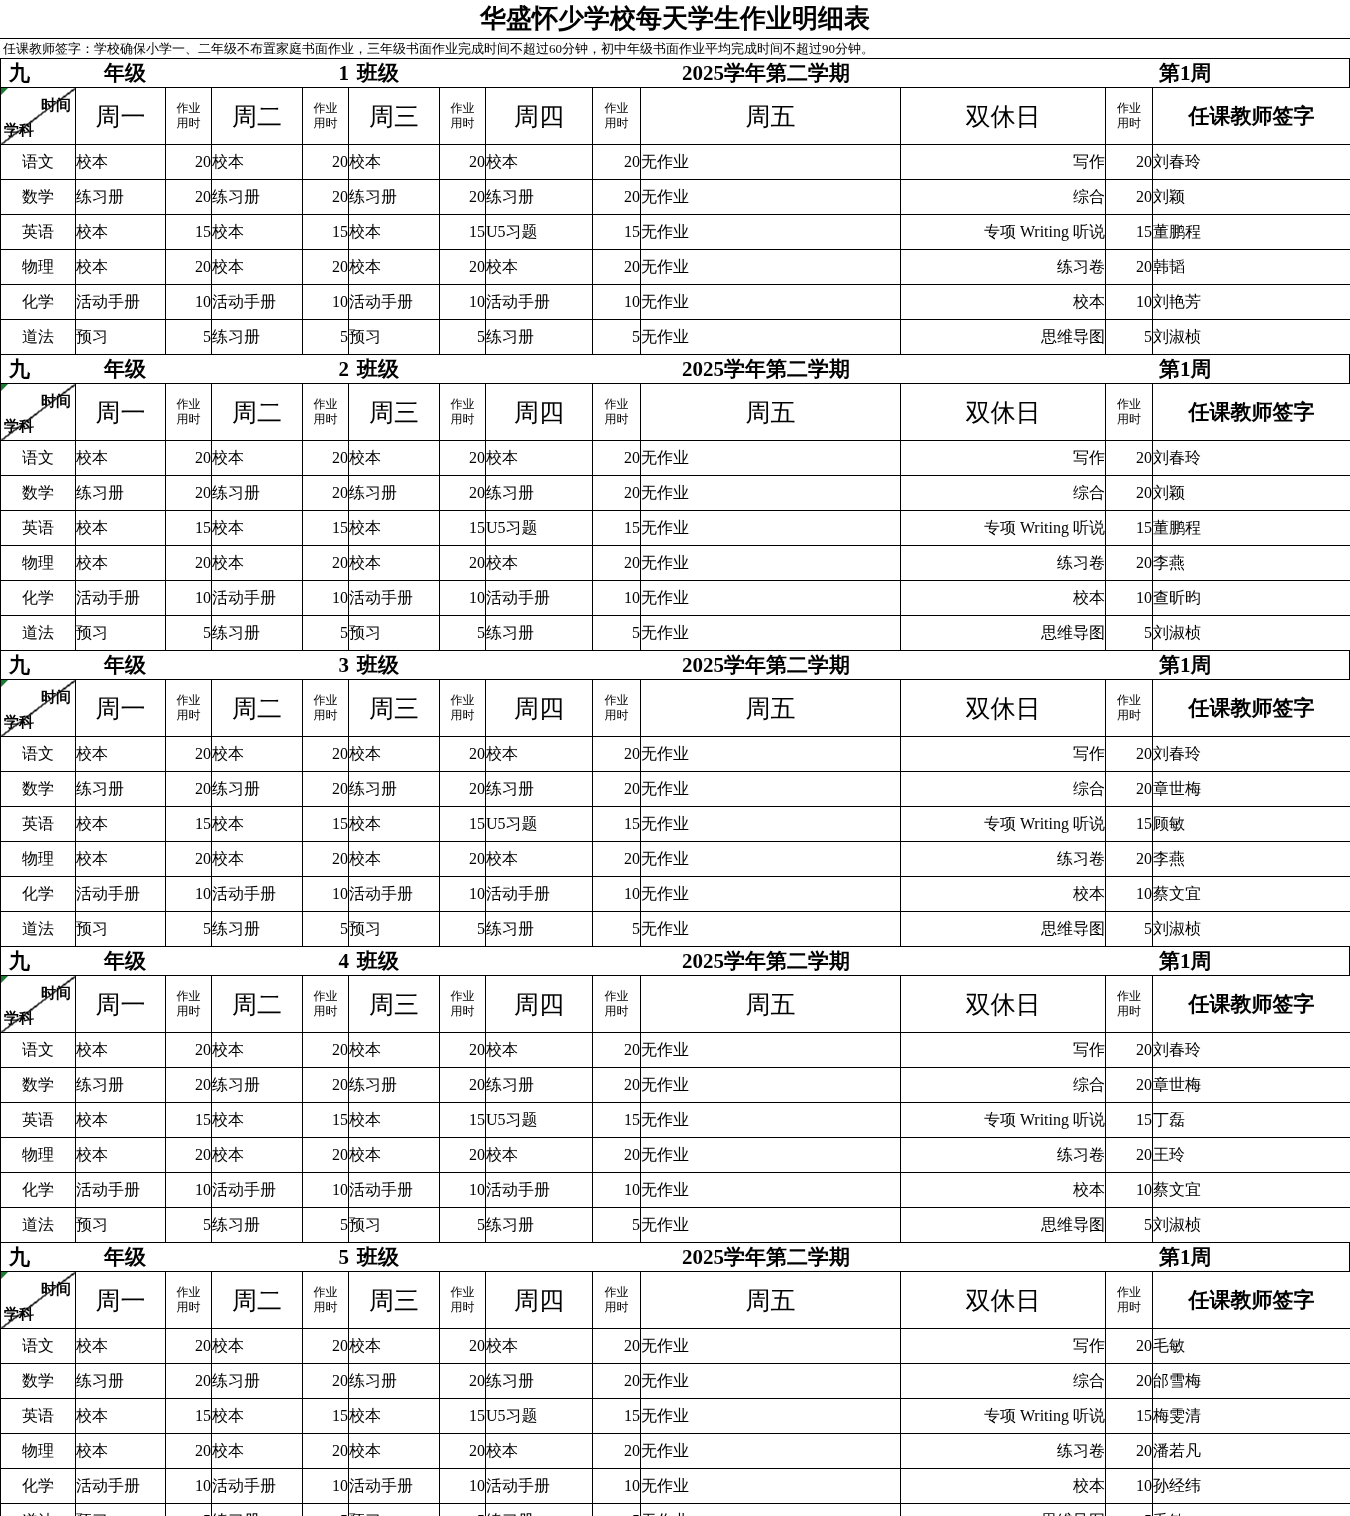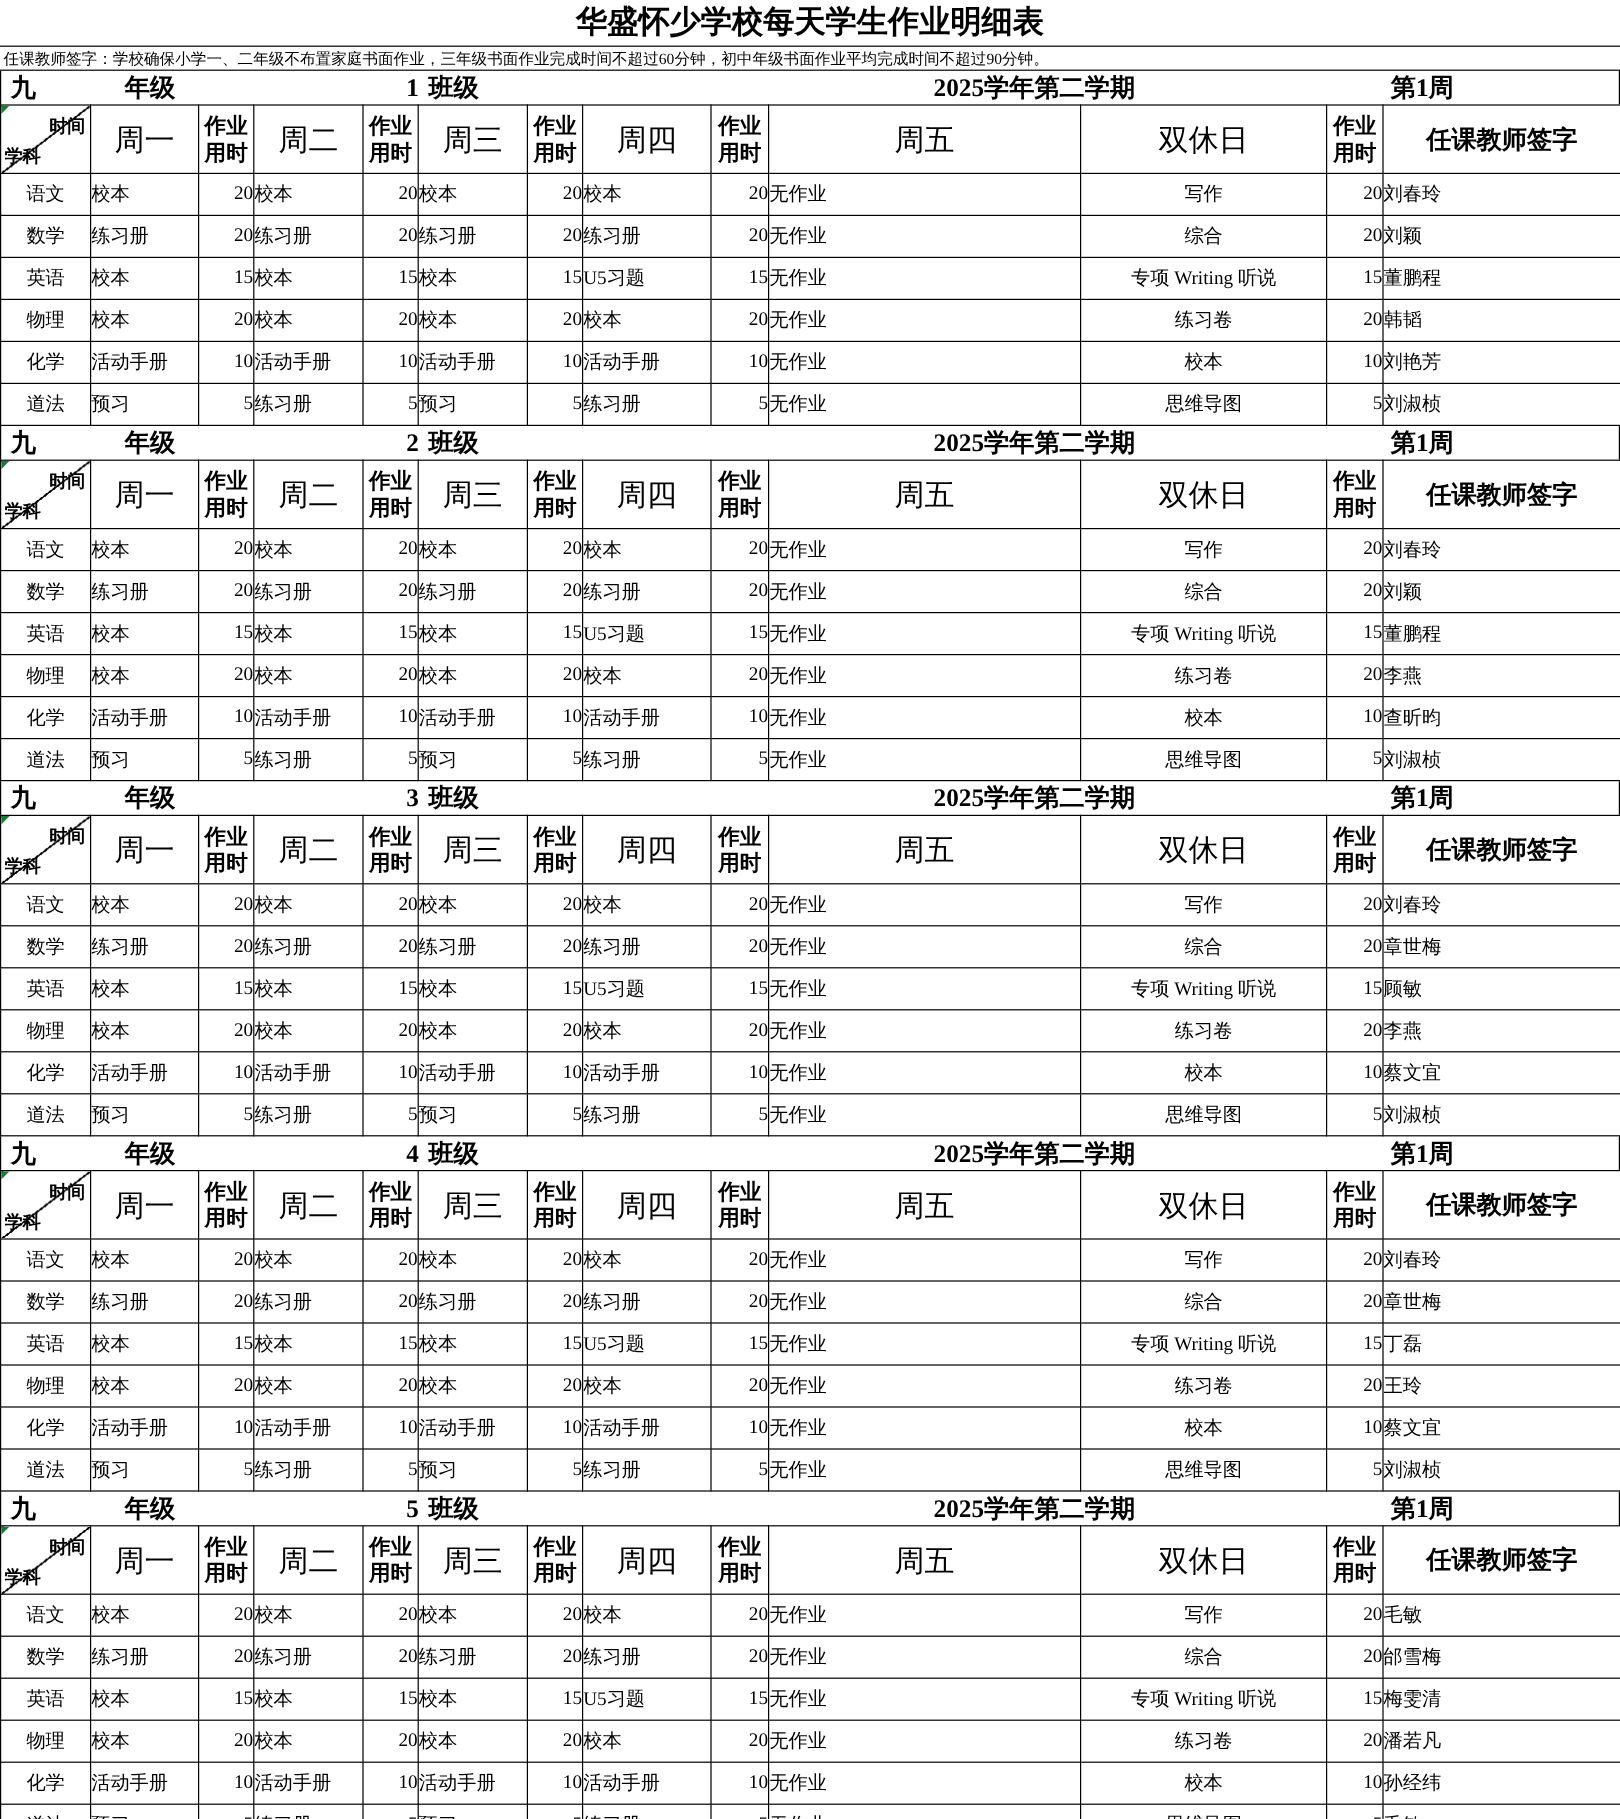--- a/index.html
+++ b/index.html
@@ -23,43 +23,43 @@
   .band{
     position:relative;height:28px;
     border-left:1px solid #000;border-right:1px solid #000;
     font-weight:bold;font-size:21px;
   }
   .band span{position:absolute;top:0;line-height:28px;white-space:nowrap;}
   .b-grade-char{left:8px;}
   .b-grade-label{left:78px;margin-left:25px;}
   .b-class-no{left:240px;width:108px;text-align:right;}
   .b-class-label{left:356px;}
-  .b-semester{left:585px;width:360px;text-align:right;}
+  .b-semester{left:585px;width:360px;text-align:center;}
   .b-week{left:1158px;}
   table.sched{
     border-collapse:collapse;table-layout:fixed;width:1350px;
   }
   table.sched td{
     border:1px solid #000;padding:0;position:relative;
     overflow:hidden;white-space:nowrap;vertical-align:middle;
   }
   tr.hdr td{height:56px;text-align:center;}
   .corner{background-image:linear-gradient(to bottom right,
       transparent calc(50% - 1px),#000 calc(50% - 1px),#000 calc(50% + 0.5px),transparent calc(50% + 0.5px));}
   .corner .c-top{position:absolute;top:8px;right:4px;font-size:15px;font-weight:bold;padding-left:21px;}
   .corner .c-bot{position:absolute;bottom:4px;left:3px;font-size:15px;font-weight:bold;}
   .hdr-day{font-size:25px;font-weight:normal;}
-  .hdr-hours{font-size:18px;font-weight:bold;line-height:1.25;}
+  .hdr-hours{font-size:12px;font-weight:normal;line-height:1.25;}
   .hdr-teacher{font-size:21px;font-weight:bold;}
   tr.data td{height:34px;font-size:16px;}
   td.subject{font-size:20px;font-weight:normal;text-align:center;}
   td.work{text-align:left;padding-left:3px;}
   td.hours{text-align:right;padding-right:3px;}
   td.fri{text-align:left;padding-left:4px;}
-  td.weekend{text-align:center;padding-left:5px;white-space:pre;}
+  td.weekend{text-align:right;padding-left:5px;white-space:pre;}
   td.teacher{text-align:left;padding-left:4px;font-size:16.5px;}
   .flag{
     position:absolute;top:0;left:0;width:0;height:0;
     border-top:7px solid #187a33;border-right:7px solid transparent;
     pointer-events:none;
   }
   .section:last-child table.sched tr.data:last-child td{border-bottom-width:3px;}
 </style>
 </head>
 <body>

